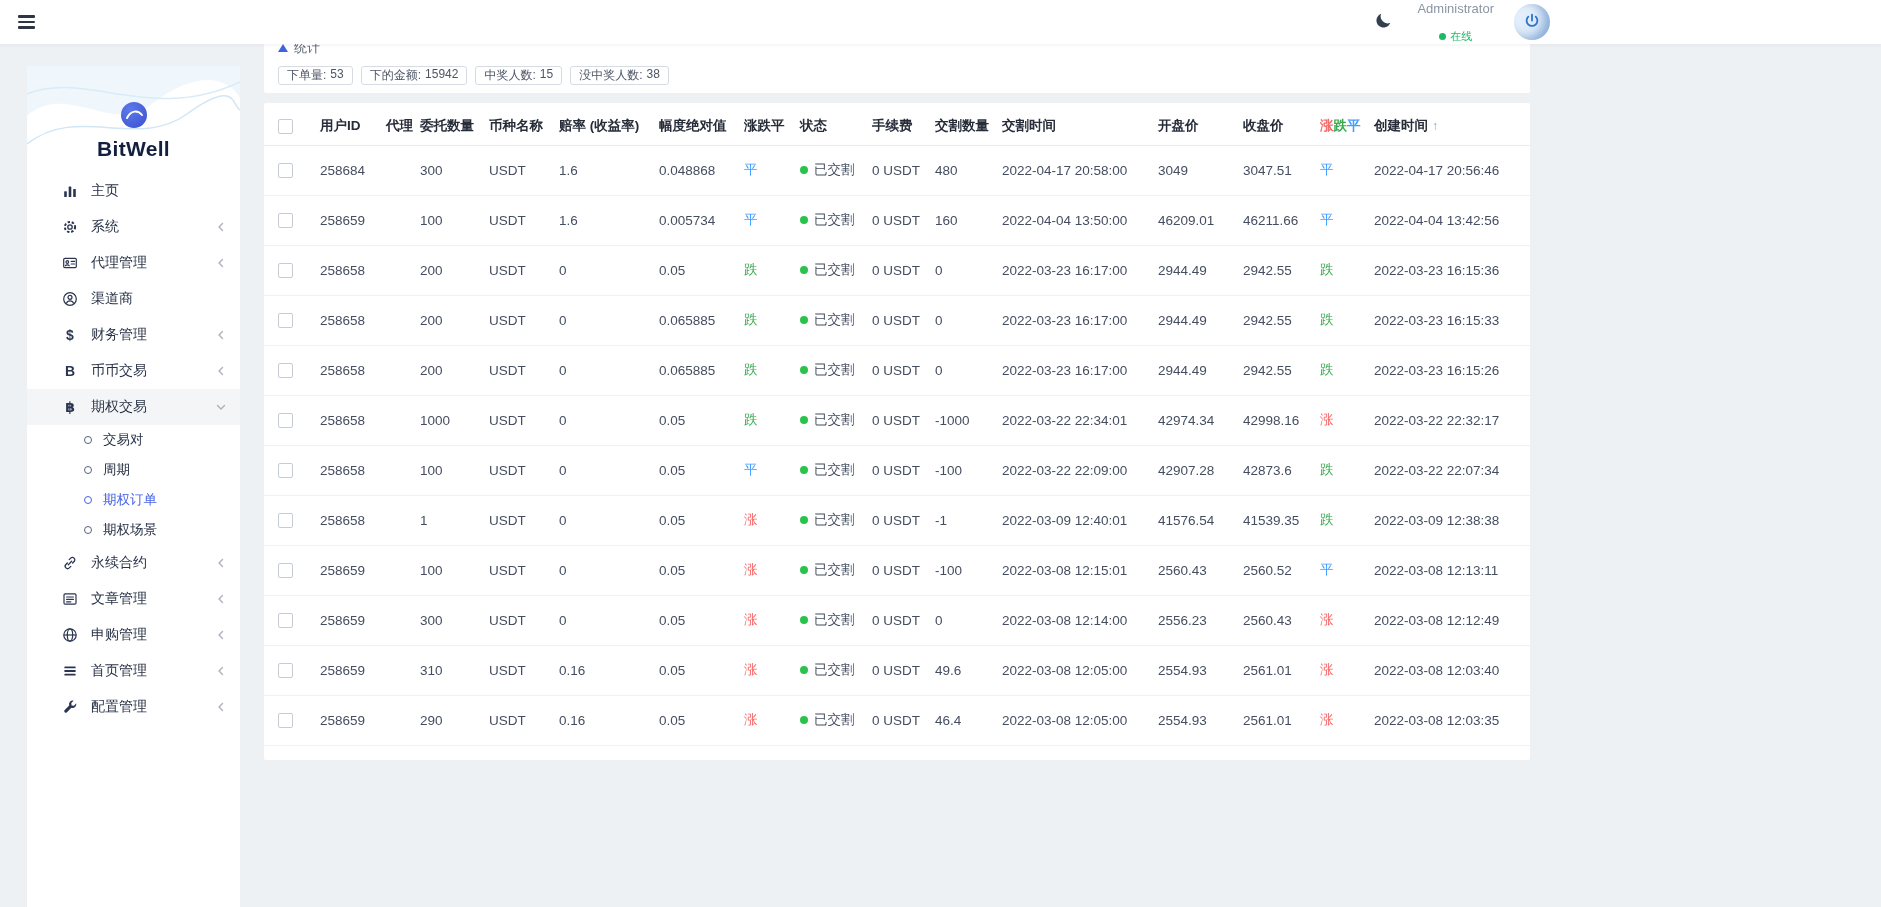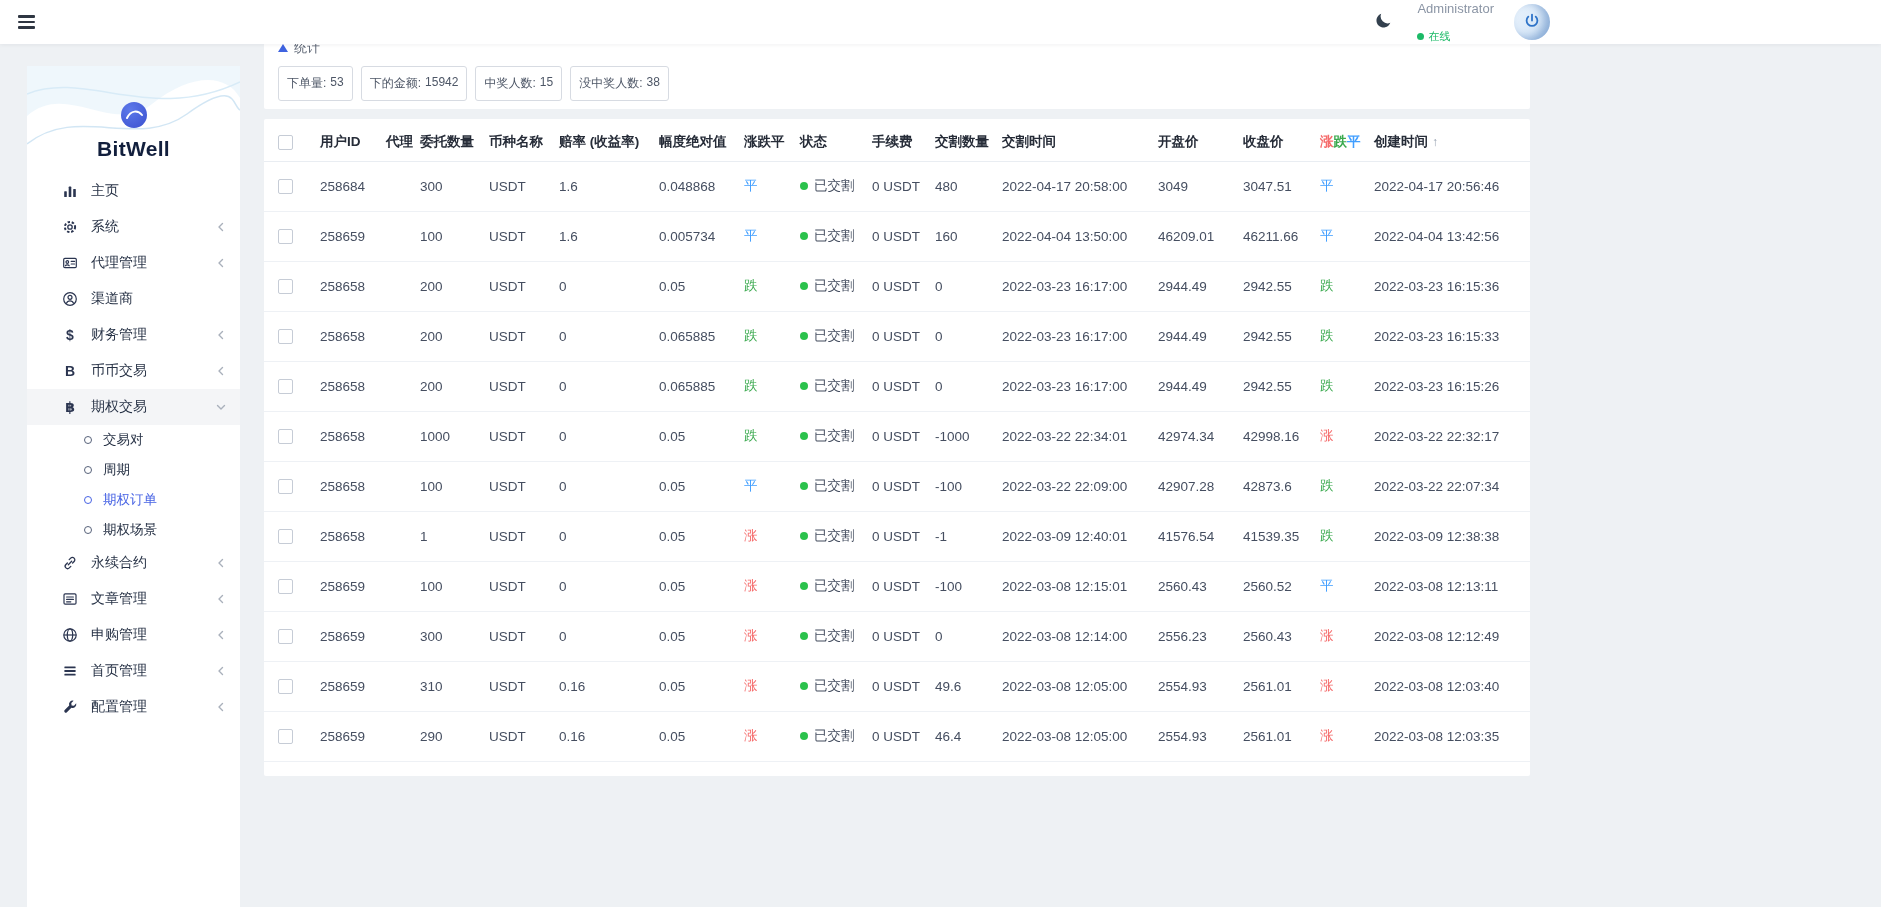--- a/index.html
+++ b/index.html
@@ -16,21 +16,21 @@
     background:#fff;z-index:30;display:flex;align-items:center;
     box-shadow:0 1px 4px rgba(0,21,41,.06);
   }
   .hamburger{
     border:0;background:none;cursor:pointer;
     margin-left:14px;display:flex;flex-direction:column;gap:3px;padding:6px 4px;
   }
   .hamburger i{display:block;width:17px;height:2.4px;background:#2f3642;border-radius:1px}
   .topbar-right{margin-left:auto;margin-right:331px;display:flex;align-items:center;gap:20px}
   .moon-btn{border:0;background:none;cursor:pointer;display:flex;align-items:center;padding:4px}
-  .admin{display:flex;flex-direction:column;align-items:flex-start;gap:13px;cursor:pointer}
+  .admin{display:flex;flex-direction:column;align-items:center;gap:13px;cursor:pointer}
   .admin-name{font-size:13px;color:#8b95a5}
   .admin-status{display:flex;align-items:center;gap:4px;font-size:11px;color:var(--c-online)}
   .admin-status i{width:7px;height:7px;border-radius:50%;background:var(--c-online)}
   .avatar-btn{
     width:36px;height:36px;border-radius:50%;border:0;cursor:pointer;
     background:linear-gradient(135deg,#eaf3fc,#cfe2f6);
     box-shadow:inset -6px -2px 9px rgba(38,96,170,.4);
     display:flex;align-items:center;justify-content:center;
   }
   
@@ -55,21 +55,21 @@
   .sub-item{height:30px;display:flex;align-items:center;padding-left:57px;font-size:13.5px;color:#273246;cursor:pointer}
   .bullet{width:8px;height:8px;border:1.4px solid #57627a;border-radius:50%;margin-right:11px;flex:none}
   .sub-item.active{color:var(--c-accent)}
   .sub-item.active .bullet{border-color:var(--c-accent)}
   
   .main{position:absolute;left:264px;top:44px;width:1266px;height:863px}
   .stats-card{background:#fff;margin-top:-12px;padding:6px 14px 8px;border-radius:2px}
   .stats-title{display:flex;align-items:center;gap:6px;font-size:13px;color:#5a6372;height:20px}
   .stats-tri{width:0;height:0;border-left:5px solid transparent;border-right:5px solid transparent;border-bottom:8px solid #3f63e0}
   .badges{display:flex;gap:8px;margin-top:8px}
-  .badge{border:1px solid #d7dbe2;border-radius:3px;padding:8px 8px;font-size:12px;color:#4d5666;background:#fff;display:flex;gap:4px;white-space:nowrap}
+  .badge{border:1px solid #d7dbe2;border-radius:3px;padding:0 8px;font-size:12px;color:#4d5666;background:#fff;display:flex;gap:4px;white-space:nowrap}
   .table-card{background:#fff;margin-top:10px;padding:4px 0 14px;border-radius:2px}
   table{width:100%;border-collapse:collapse;table-layout:fixed}
   th{height:38px;font-size:13.5px;font-weight:700;color:#262c38;text-align:left;padding:0 3px;border-bottom:1px solid #e9edf2;white-space:nowrap}
   td{height:50px;font-size:13.5px;color:#454e60;padding:0 3px;border-bottom:1px solid #eef1f5;white-space:nowrap;overflow:hidden}
   th.col-select,td.col-select{padding-left:14px}
   .checkbox{display:inline-block;width:15px;height:15px;border:1px solid #c6ccd6;border-radius:2px;background:#fff;cursor:pointer;vertical-align:middle}
   .dot{display:inline-block;width:8px;height:8px;border-radius:50%;background:var(--c-dot);margin-right:6px;vertical-align:middle}
   .t-up{color:var(--c-up)}
   .t-down{color:var(--c-down)}
   .t-flat{color:var(--c-flat)}

